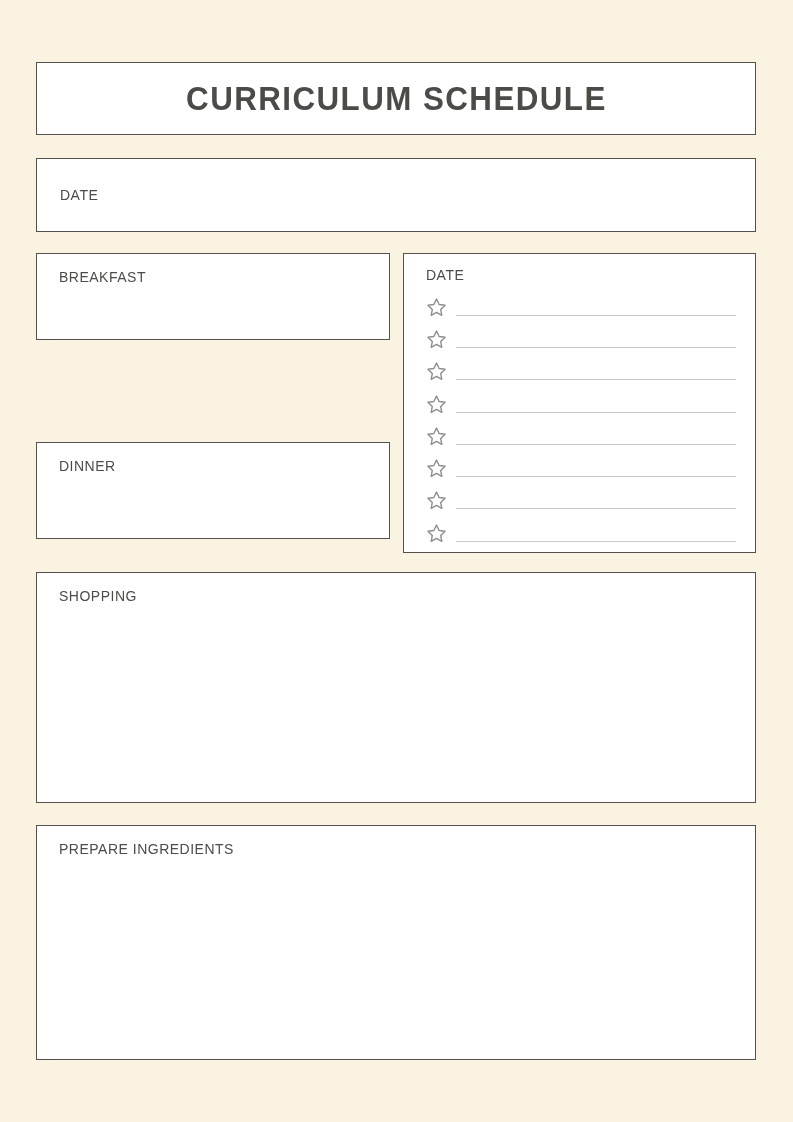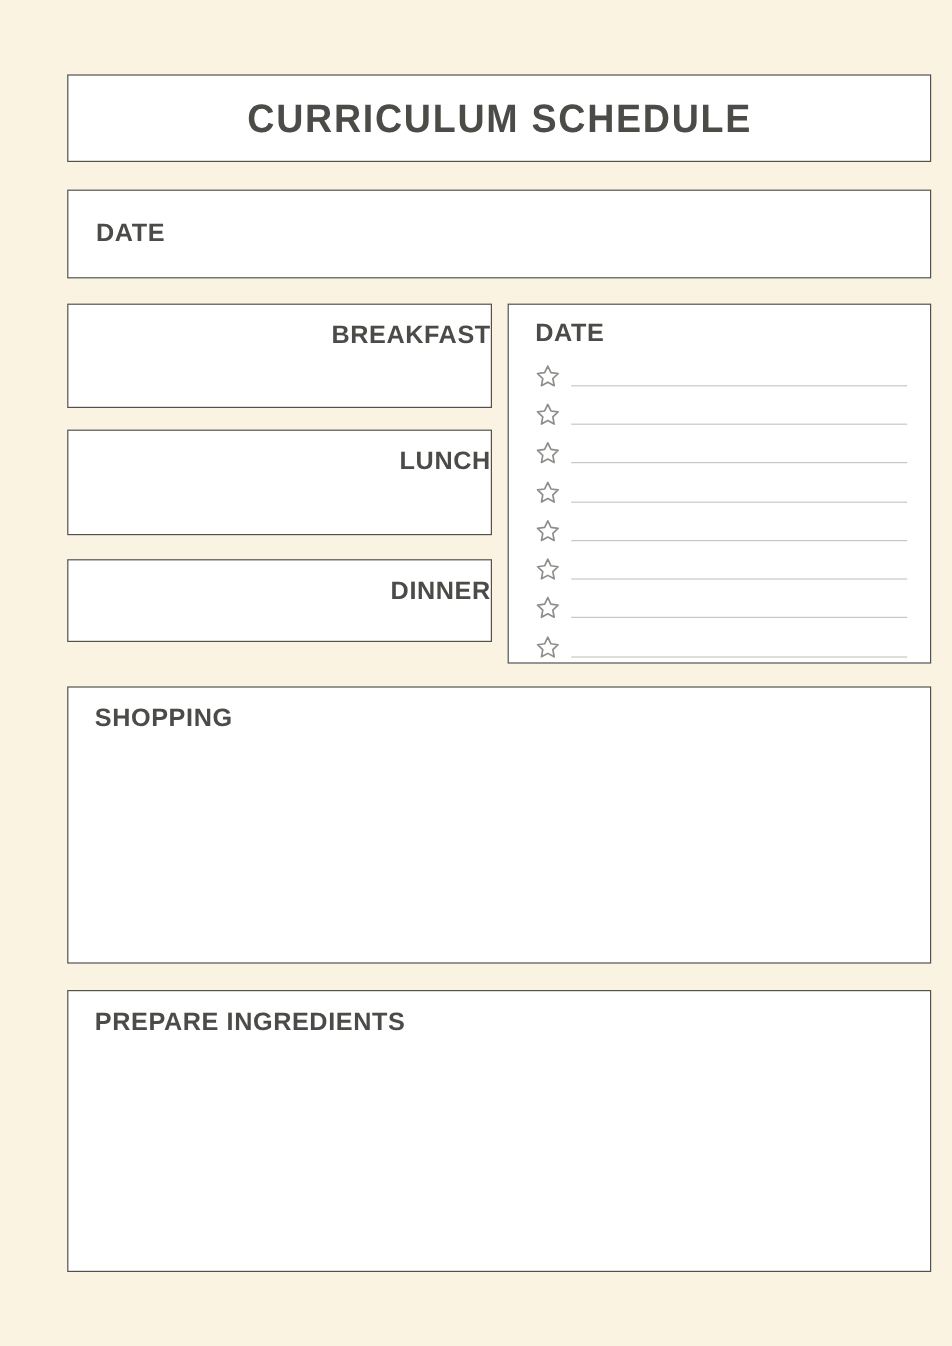--- a/index.html
+++ b/index.html
@@ -22,25 +22,24 @@
     position: relative;
     width: 793px;
     height: 1122px;
     background: var(--page-background);
     overflow: hidden;
   }
   .panel {
     position: absolute;
     background: var(--panel-background);
     border: 1.5px solid var(--border);
-    margin-left: 20px;
   }
   .section-label {
-    font-size: 21px;
-    font-weight: 700;
+    font-size: 14px;
+    font-weight: 400;
     letter-spacing: 0.5px;
     color: var(--heading-text);
   }
   
   .title-panel {
     left: 36px; top: 62px; width: 720px; height: 73px;
     display: flex; align-items: center; justify-content: center;
   }
   .page-title {
     margin: 0;
@@ -58,24 +57,24 @@
     display: flex; align-items: center;
     padding: 0 19px 0 23px;
   }
   .info-zone { display: flex; align-items: center; }
   .info-zone.left  { flex: 1; justify-content: flex-start; }
   .info-zone.center{ flex: 0 0 auto; transform: translateX(-26px); }
   .info-zone.right { flex: 1; justify-content: flex-end; }
   .icon-after { margin-left: 10px; display: inline-flex; }
   .cart-icon svg, .photo-icon svg { display: block; }
   
-  .meal-panel { left: 36px; width: 354px; padding: 14px 0 0 22px; text-align: right; }
+  .meal-panel { left: 36px; width: 354px; padding: 14px 0 0 22px; }
   .meal-breakfast { top: 253px; height: 87px; }
   .meal-lunch     { top: 358px; height: 88px; }
-  .meal-dinner    { top: 466px; height: 69px; }
+  .meal-dinner    { top: 442px; height: 97px; }
   
   .date-panel {
     left: 403px; top: 253px; width: 353px; height: 300px;
     padding: 12px 19px 0 22px;
   }
   .checklist-rows { margin-top: 7px; }
   .star-row {
     display: flex; align-items: center;
     height: 32.3px;
   }
@@ -102,23 +101,20 @@
 
   <div class="panel info-panel">
     <div class="info-zone left">
       <span class="section-label">DATE</span>
     </div>
   </div>
 
   <div class="panel meal-panel meal-breakfast">
     <span class="section-label">BREAKFAST</span>
   </div>
-  <div class="panel meal-panel meal-lunch">
-    <span class="section-label">LUNCH</span>
-  </div>
   <div class="panel meal-panel meal-dinner">
     <span class="section-label">DINNER</span>
   </div>
 
   <div class="panel date-panel">
     <span class="section-label">DATE</span>
     <div class="checklist-rows">
   <div class="star-row">
     <span class="star">
       <svg width="21" height="21" viewBox="0 0 24 24" fill="none">

